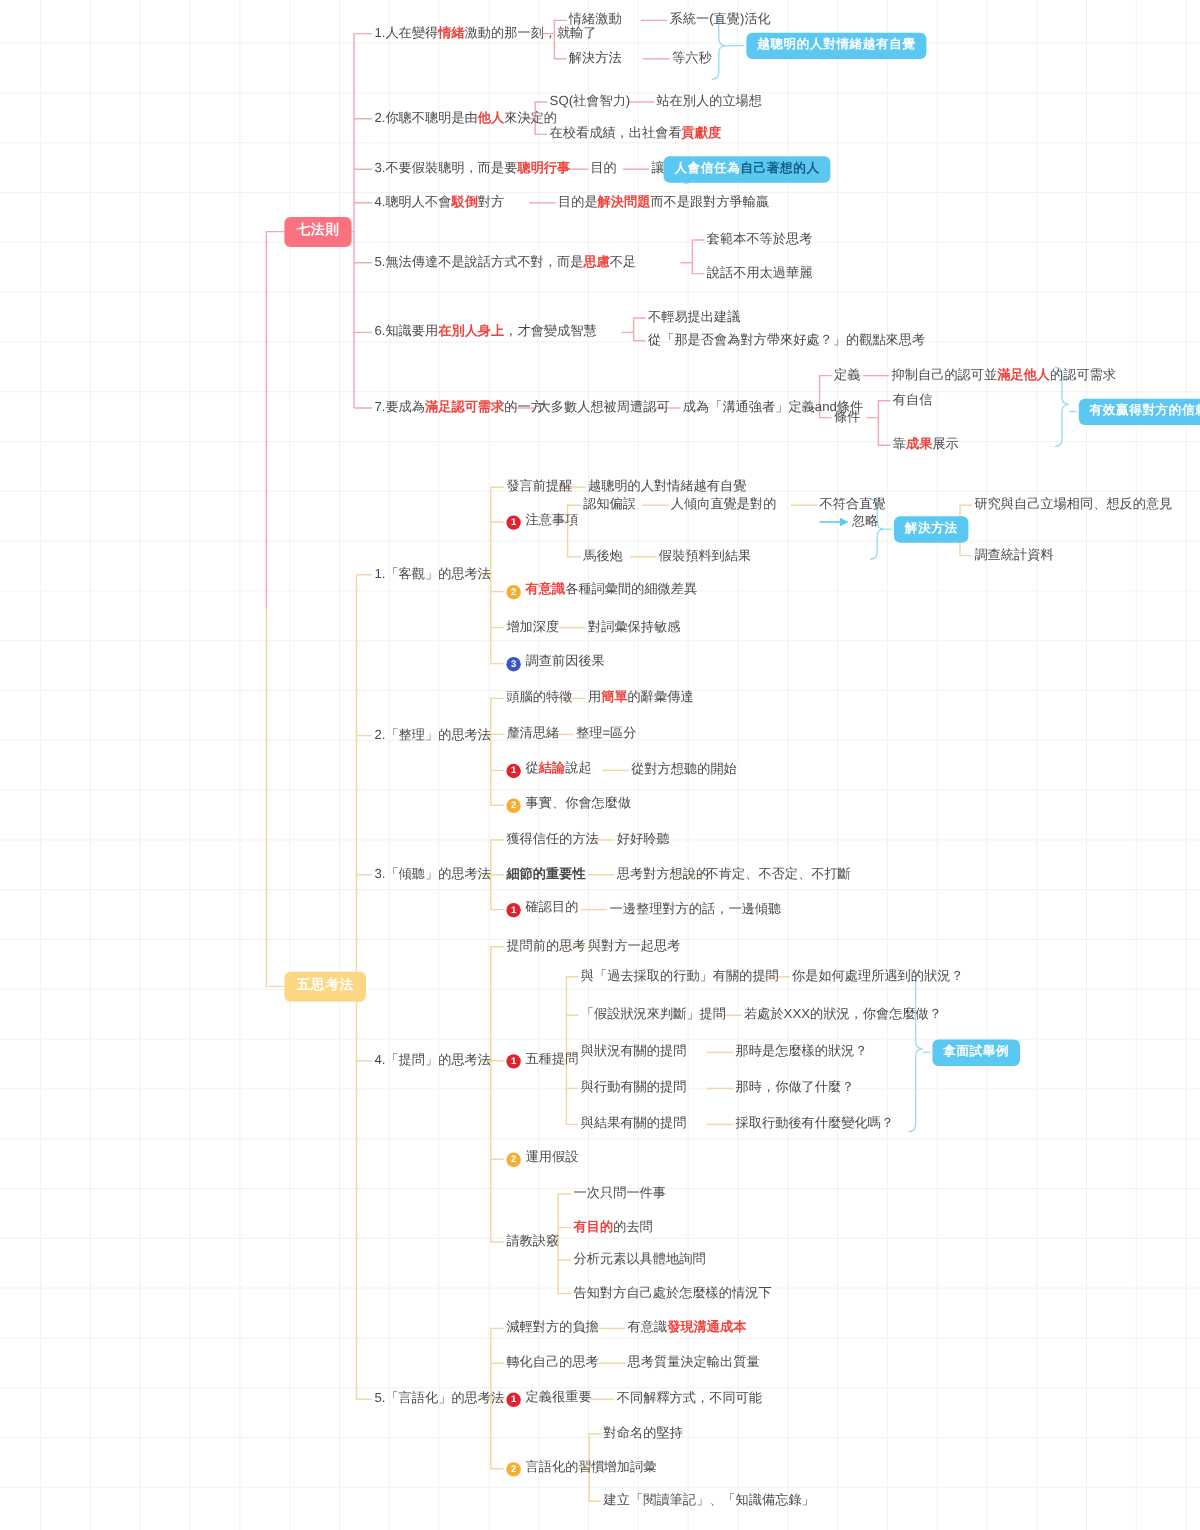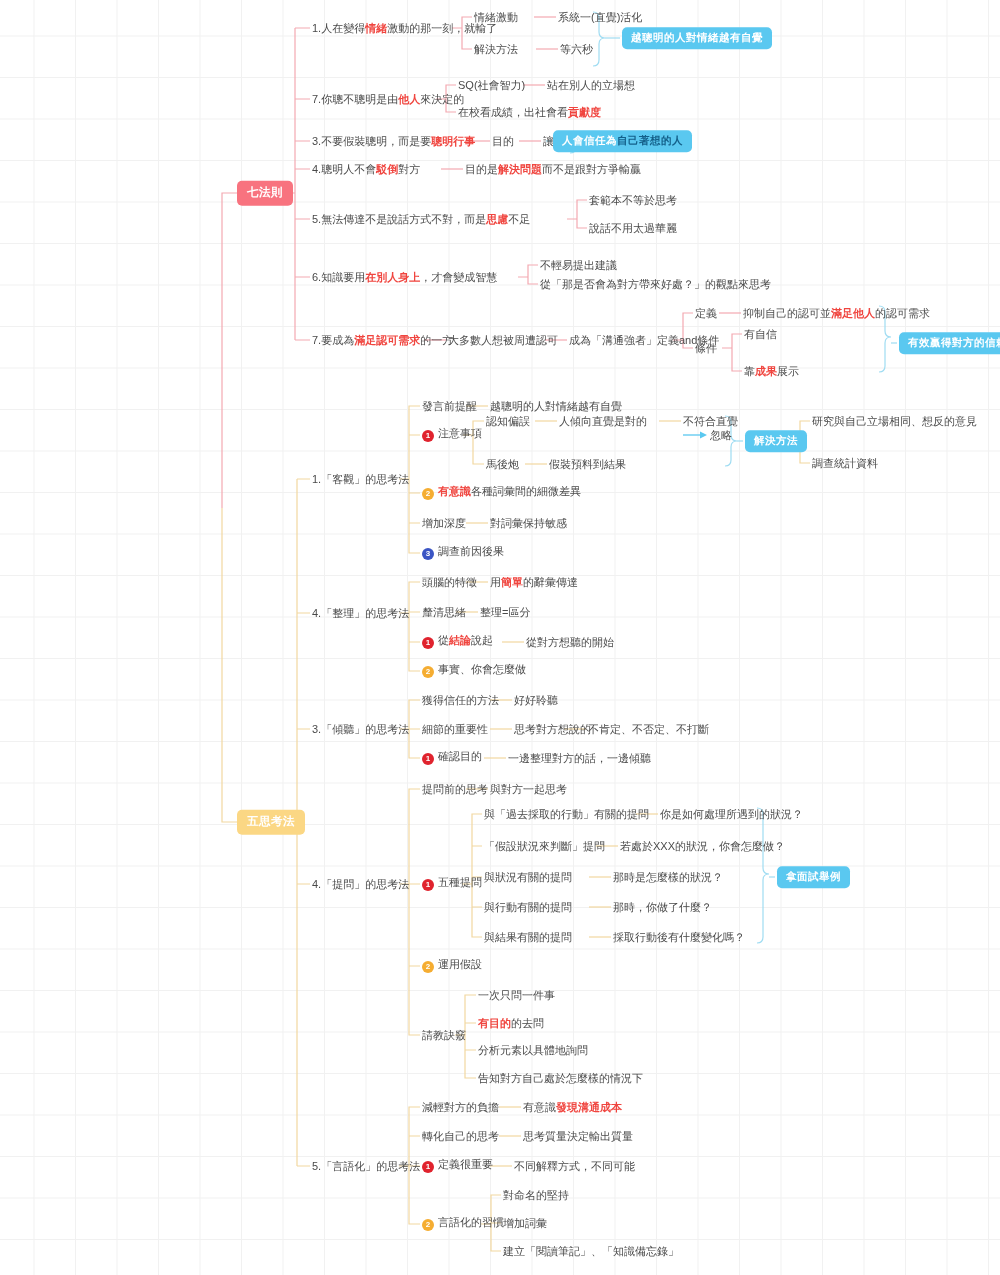--- a/index.html
+++ b/index.html
@@ -196,21 +196,21 @@
   <div class="pill red" style="left:237px; top:193px;">七法則</div>
   <div class="pill amber" style="left:237px; top:822px;">五思考法</div>
 
   <div class="node" style="left:312px; top:28px;"><span>1.人在變得</span><span class="hl-red">情緒</span><span>激動的那一刻，就輸了</span></div>
   <div class="node" style="left:474px; top:17px;">情緒激動</div>
   <div class="node" style="left:558px; top:17px;">系統一(直覺)活化</div>
   <div class="node" style="left:474px; top:49px;">解決方法</div>
   <div class="node" style="left:560px; top:49px;">等六秒</div>
   <div class="pill blue" style="left:622px; top:38px;">越聰明的人對情緒越有自覺</div>
 
-  <div class="node" style="left:312px; top:99px;"><span>7.你聰不聰明是由</span><span class="hl-red">他人</span><span>來決定的</span></div>
+  <div class="node" style="left:312px; top:99px;"><span>2.你聰不聰明是由</span><span class="hl-red">他人</span><span>來決定的</span></div>
   <div class="node" style="left:458px; top:85px;">SQ(社會智力)</div>
   <div class="node" style="left:547px; top:85px;">站在別人的立場想</div>
   <div class="node" style="left:458px; top:112px;"><span>在校看成績，出社會看</span><span class="hl-red">貢獻度</span></div>
 
   <div class="node" style="left:312px; top:141px;"><span>3.不要假裝聰明，而是要</span><span class="hl-red">聰明行事</span></div>
   <div class="node" style="left:492px; top:141px;">目的</div>
   <div class="node" style="left:543px; top:141px;">讓人信任</div>
   <div class="pill blue" style="left:553px; top:141px;"><span>人會信任為</span><span style="color:#14608a;">自己著想的人</span></div>
 
   <div class="node" style="left:312px; top:169px;"><span>4.聰明人不會</span><span class="hl-red">駁倒</span><span>對方</span></div>
@@ -247,33 +247,33 @@
   <div class="node" style="left:549px; top:464px;">假裝預料到結果</div>
   <div class="pill blue" style="left:745px; top:441px;">解決方法</div>
   <div class="node" style="left:812px; top:421px;">研究與自己立場相同、想反的意見</div>
   <div class="node" style="left:812px; top:463px;">調查統計資料</div>
 
   <div class="node" style="left:422px; top:493px;"><span class="badge b2">2</span><span class="hl-red">有意識</span><span>各種詞彙間的細微差異</span></div>
   <div class="node" style="left:422px; top:523px;">增加深度</div>
   <div class="node" style="left:490px; top:523px;">對詞彙保持敏感</div>
   <div class="node" style="left:422px; top:553px;"><span class="badge b3">3</span><span>調查前因後果</span></div>
 
-  <div class="node" style="left:312px; top:613px;">4.「整理」的思考法</div>
+  <div class="node" style="left:312px; top:613px;">2.「整理」的思考法</div>
   <div class="node" style="left:422px; top:582px;">頭腦的特徵</div>
   <div class="node" style="left:490px; top:582px;"><span>用</span><span class="hl-red">簡單</span><span>的辭彙傳達</span></div>
   <div class="node" style="left:422px; top:612px;">釐清思緒</div>
   <div class="node" style="left:480px; top:612px;">整理=區分</div>
   <div class="node" style="left:422px; top:642px;"><span class="badge b1">1</span><span>從</span><span class="hl-red">結論</span><span>說起</span></div>
   <div class="node" style="left:526px; top:642px;">從對方想聽的開始</div>
   <div class="node" style="left:422px; top:671px;"><span class="badge b2">2</span><span>事實、你會怎麼做</span></div>
 
   <div class="node" style="left:312px; top:729px;">3.「傾聽」的思考法</div>
   <div class="node" style="left:422px; top:700px;">獲得信任的方法</div>
   <div class="node" style="left:514px; top:700px;">好好聆聽</div>
-  <div class="node" style="left:422px; top:729px;">細節的重要性</div>
+  <div class="node" style="left:422px; top:729px;font-weight:bold;">細節的重要性</div>
   <div class="node" style="left:514px; top:729px;">思考對方想說的</div>
   <div class="node" style="left:588px; top:729px;">不肯定、不否定、不打斷</div>
   <div class="node" style="left:422px; top:758px;"><span class="badge b1">1</span><span>確認目的</span></div>
   <div class="node" style="left:508px; top:758px;">一邊整理對方的話，一邊傾聽</div>
 
   <div class="node" style="left:312px; top:884px;">4.「提問」的思考法</div>
   <div class="node" style="left:422px; top:789px;">提問前的思考</div>
   <div class="node" style="left:490px; top:789px;">與對方一起思考</div>
 
   <div class="node" style="left:422px; top:884px;"><span class="badge b1">1</span><span>五種提問</span></div>

